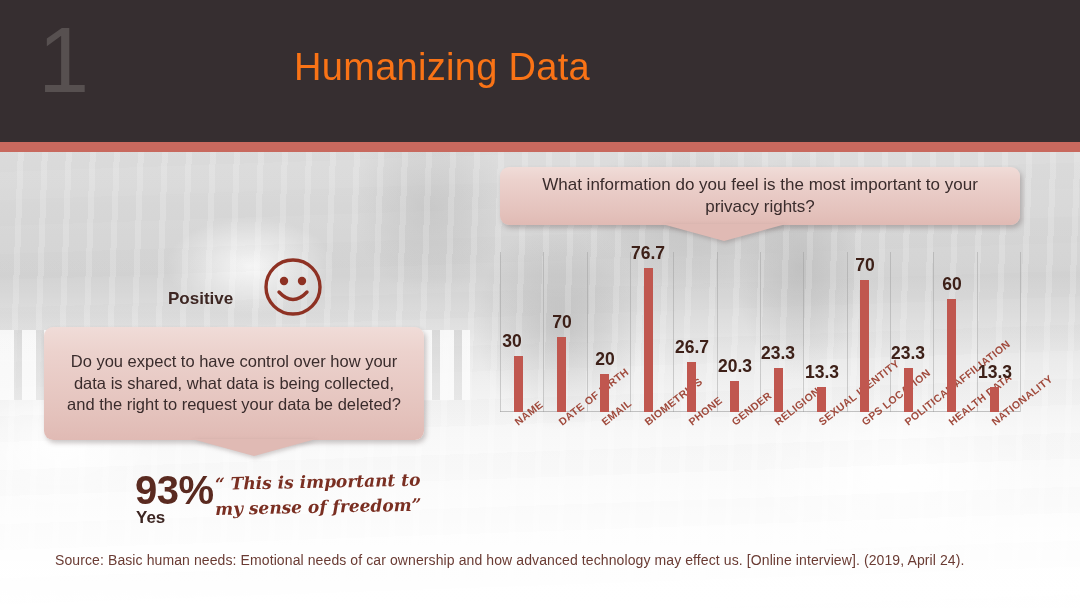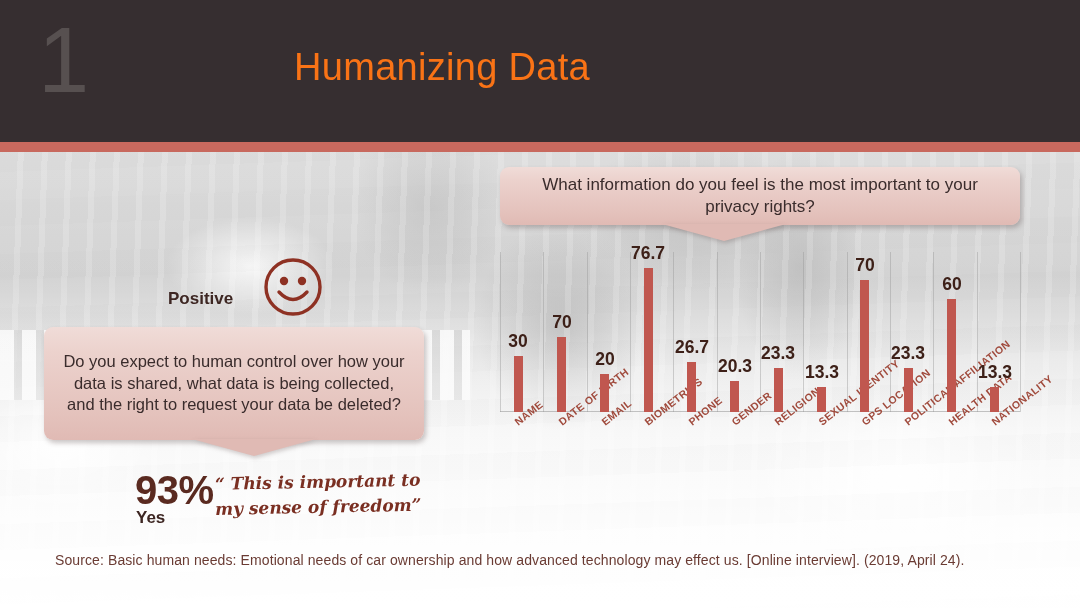--- a/index.html
+++ b/index.html
@@ -149,21 +149,21 @@
 
   <div class="stat-lbl" id="lbl-positive">Positive</div>
   <svg class="smiley" viewBox="0 0 62 62">
     <circle cx="31" cy="31" r="27" fill="none" stroke="#8e3123" stroke-width="3.4"></circle>
     <circle cx="22" cy="25" r="4.2" fill="#8e3123"></circle>
     <circle cx="40" cy="25" r="4.2" fill="#8e3123"></circle>
     <path d="M17 36 Q31 51 45 36" fill="none" stroke="#8e3123" stroke-width="3.4" stroke-linecap="round"></path>
   </svg>
 
   <div class="bubble" id="bubble-control">
-    <span class="btxt">Do you expect to human control over how your data is shared, what data is being collected, and the right to request your data be deleted?</span>
+    <span class="btxt">Do you expect to have control over how your data is shared, what data is being collected, and the right to request your data be deleted?</span>
   </div>
 
   <div class="stat-pct" id="pct-93">93%</div>
   <div class="stat-lbl" id="lbl-yes">Yes</div>
   <div class="quote">“ This is important to my sense of freedom”</div>
 
   <div class="bubble" id="bubble-privacy">
     <span class="btxt">What information do you feel is the most important to your privacy rights?</span>
   </div>
 
@@ -176,21 +176,21 @@
       <div class="gridline" style="left: 173px;"></div>
       <div class="gridline" style="left: 217px;"></div>
       <div class="gridline" style="left: 260px;"></div>
       <div class="gridline" style="left: 303px;"></div>
       <div class="gridline" style="left: 347px;"></div>
       <div class="gridline" style="left: 390px;"></div>
       <div class="gridline" style="left: 433px;"></div>
       <div class="gridline" style="left: 477px;"></div>
       <div class="gridline" style="left: 520px;"></div>
       <div class="bar" style="left: 14px; height: 56.5px; background: rgb(192, 87, 79);"></div>
-      <div class="bar-val" style="left: 18px; top: 79px;">30</div>
+      <div class="bar-val" style="left: 12px; top: 79px;">30</div>
       <div class="cat-lbl" style="left: 12px; top: 166px; color: rgb(160, 74, 60);">NAME</div>
       <div class="bar" style="left: 57px; height: 75.3px; background: rgb(192, 87, 79);"></div>
       <div class="bar-val" style="left: 62px; top: 60px;">70</div>
       <div class="cat-lbl" style="left: 56px; top: 166px; color: rgb(160, 74, 60);">DATE OF BIRTH</div>
       <div class="bar" style="left: 100px; height: 37.6px; background: rgb(192, 87, 79);"></div>
       <div class="bar-val" style="left: 105px; top: 97px;">20</div>
       <div class="cat-lbl" style="left: 99px; top: 166px; color: rgb(160, 74, 60);">EMAIL</div>
       <div class="bar" style="left: 144px; height: 144.4px; background: rgb(192, 87, 79);"></div>
       <div class="bar-val" style="left: 148px; top: -9px;">76.7</div>
       <div class="cat-lbl" style="left: 142px; top: 166px; color: rgb(160, 74, 60);">BIOMETRICS</div>

